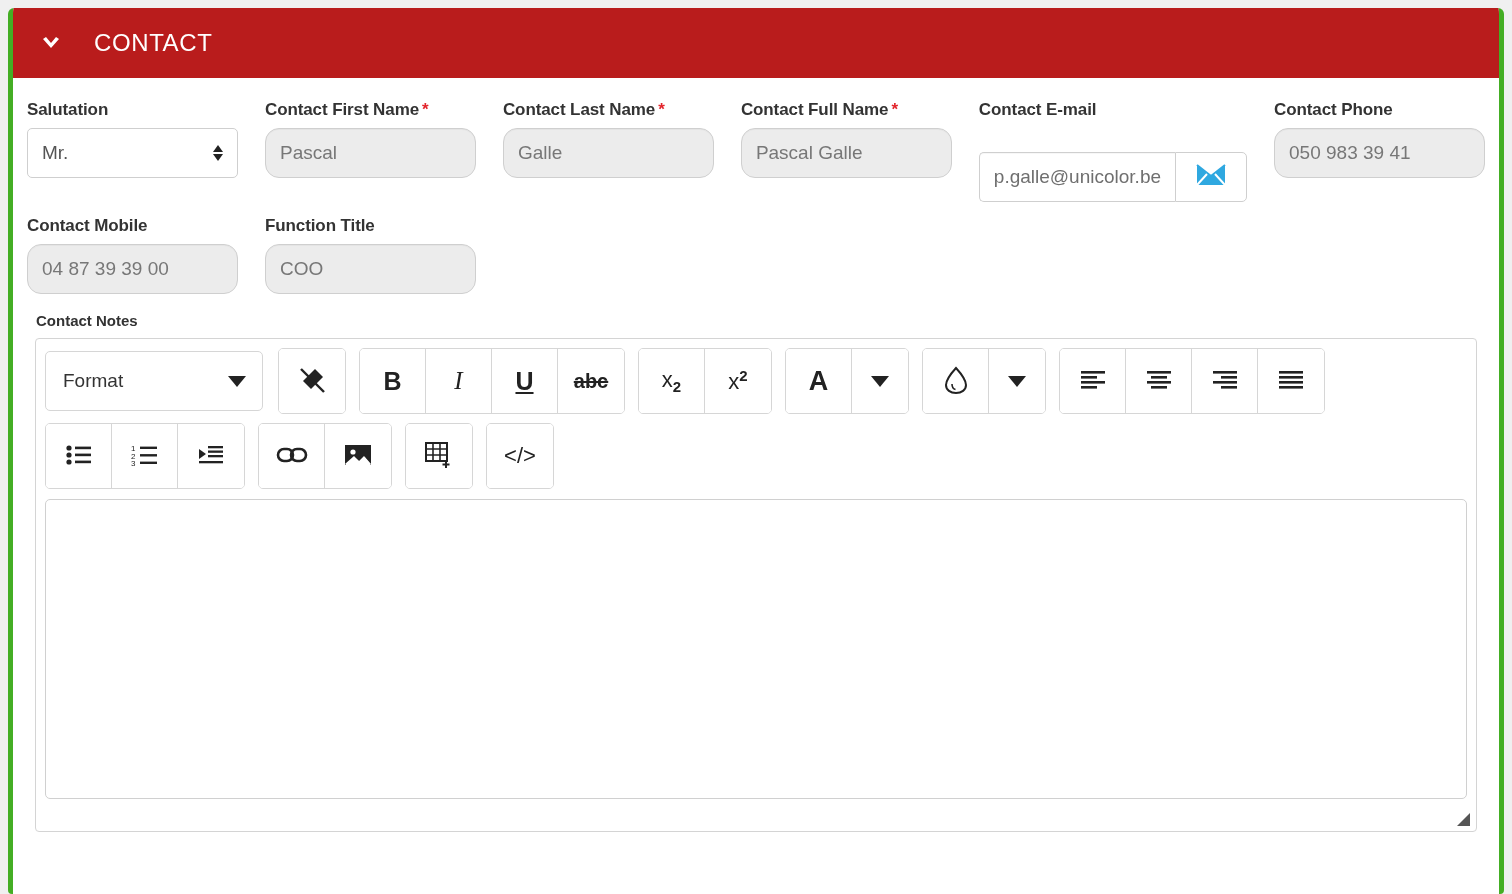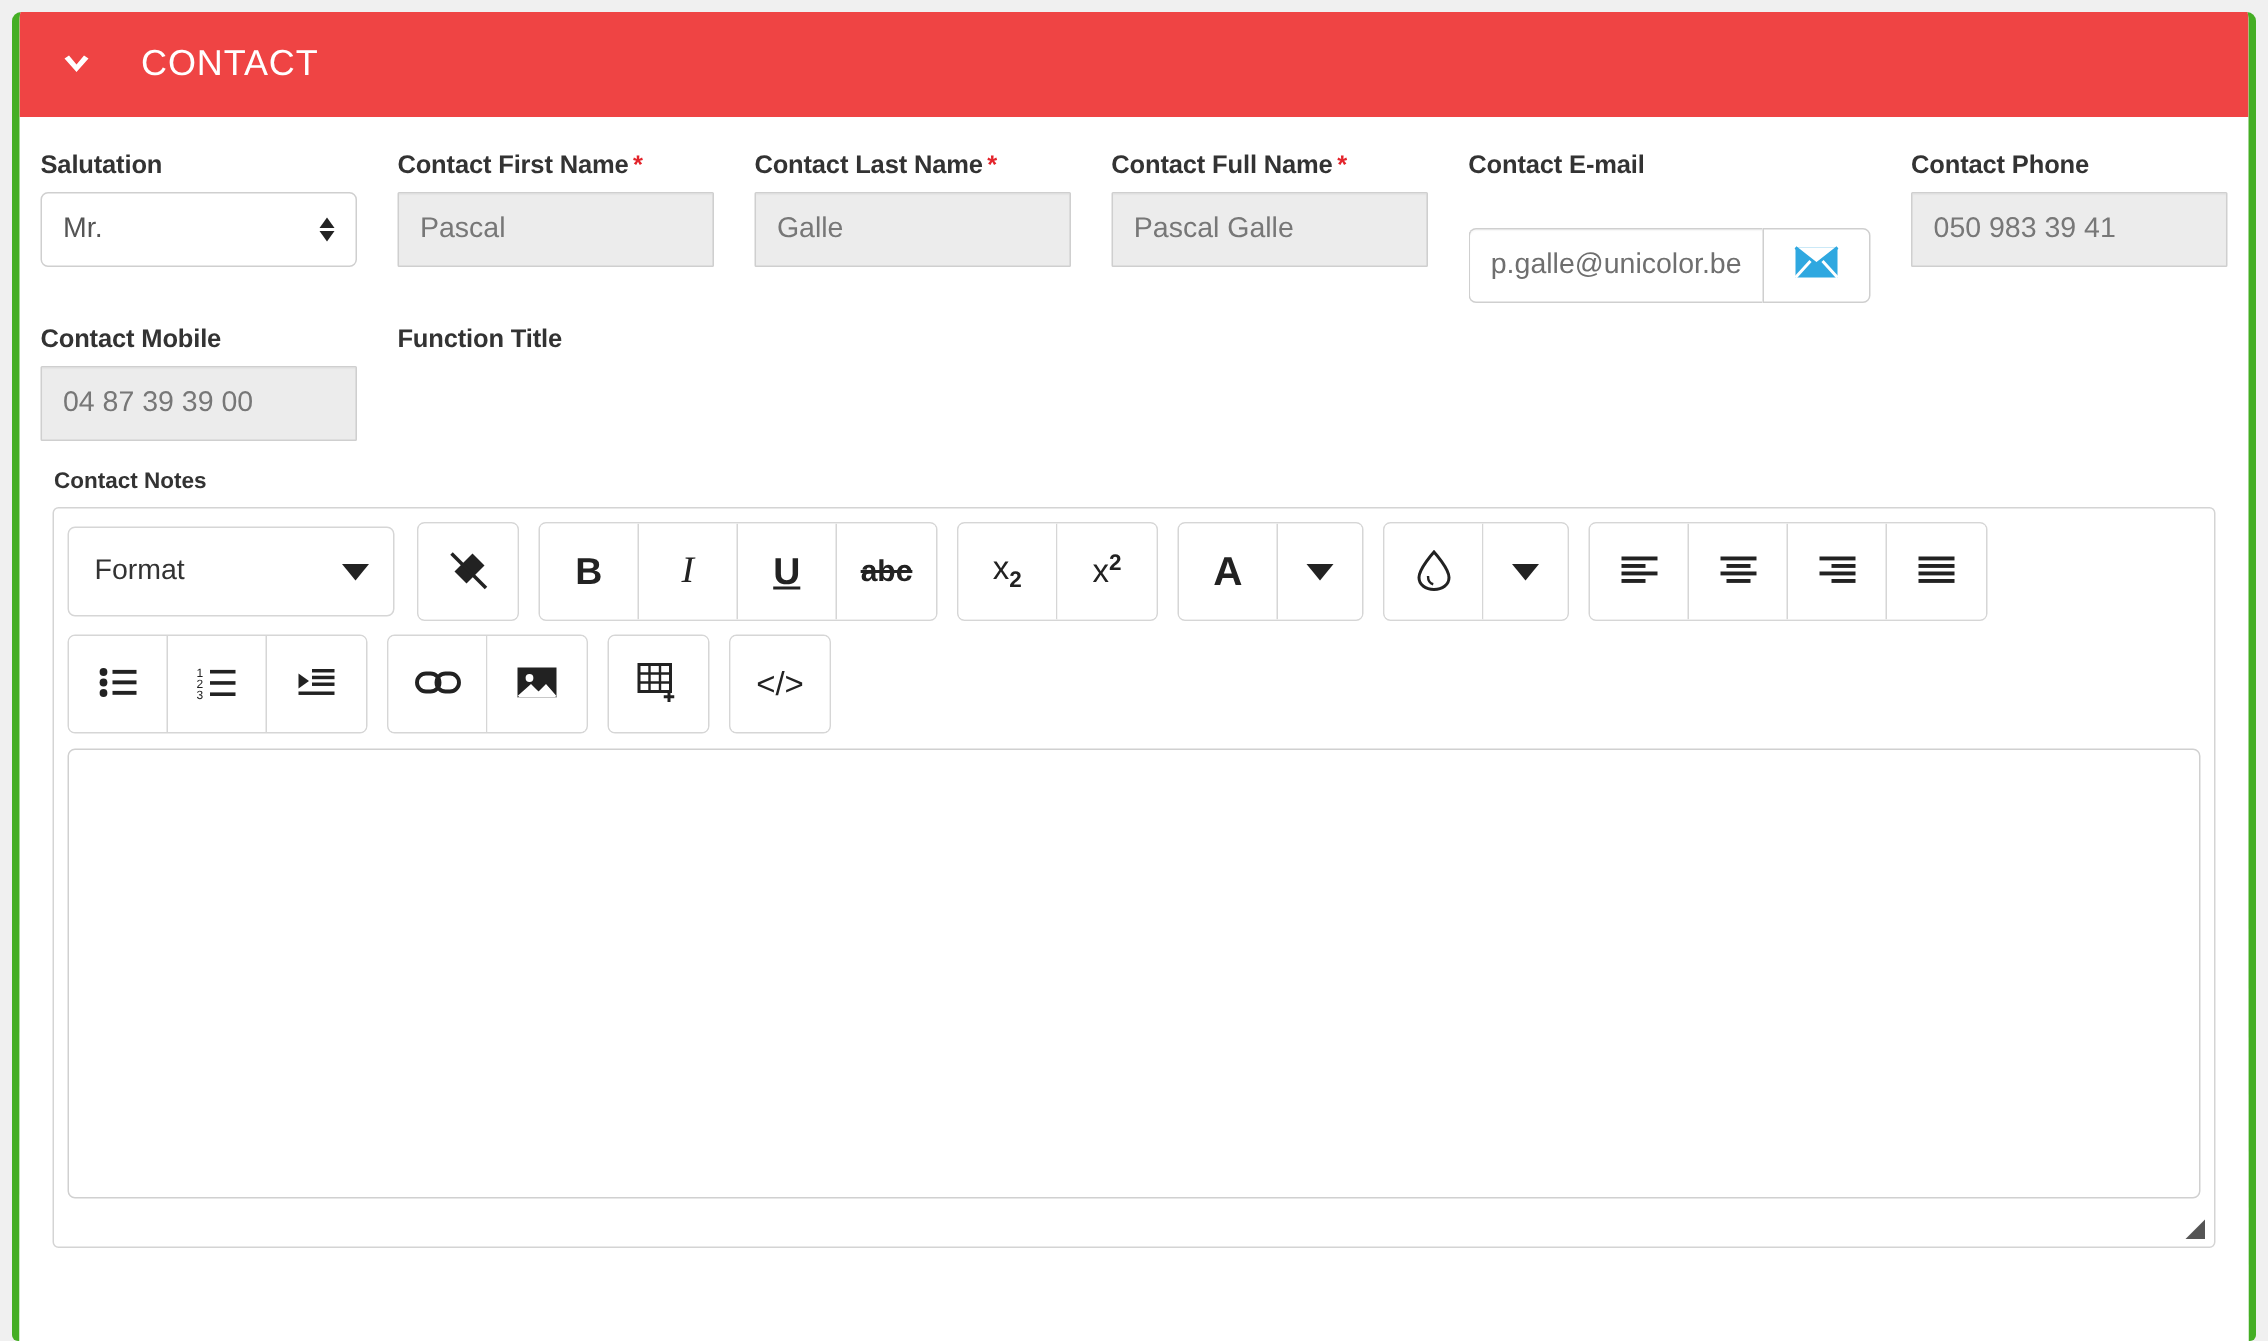--- a/index.html
+++ b/index.html
@@ -17,21 +17,21 @@
     width: 1496px; height: 886px;
     background: #ffffff;
     border-left: 5px solid #44ae24;
     border-right: 5px solid #44ae24;
     border-radius: 6px 6px 4px 4px;
     overflow: hidden;
   }
 
   .card-header {
     height: 70px;
-    background: #ef4444;
+    background: #b91c1c;
     display: flex;
     align-items: center;
     padding-left: 25px;
     margin: -0px -0px 0 -0px;
   }
   .chevron-icon {
     width: 26px; height: 26px;
     display: flex; align-items: center; justify-content: center;
     margin-right: 30px;
   }
@@ -61,21 +61,21 @@
     color: #333333;
     margin-bottom: 8px;
     display: block;
     letter-spacing: -0.1px;
   }
   .req-star { color: #e3242b; font-weight: bold; margin-left: 3px; }
 
   .input-box {
     height: 50px;
     border: 1px solid #cfcfcf;
-    border-radius: 1px;
+    border-radius: 14px;
     background: #ececec;
     display: flex;
     align-items: center;
     padding: 0 14px;
     font-size: 19px;
     color: #777777;
     box-shadow: inset 0 1px 1px rgba(0,0,0,0.035);
   }
 
   .select-box {
@@ -275,20 +275,21 @@
         <div class="input-box">050 983 39 41</div>
       </div>
 
       <div class="field">
         <span class="field-label">Contact Mobile</span>
         <div class="input-box">04 87 39 39 00</div>
       </div>
 
       <div class="field">
         <span class="field-label">Function Title</span>
+        <div class="input-box">COO</div>
       </div>
 
     </div>
 
     <span class="notes-label">Contact Notes</span>
 
     <div class="editor-shell">
 
       <div class="toolbar-row">
 

